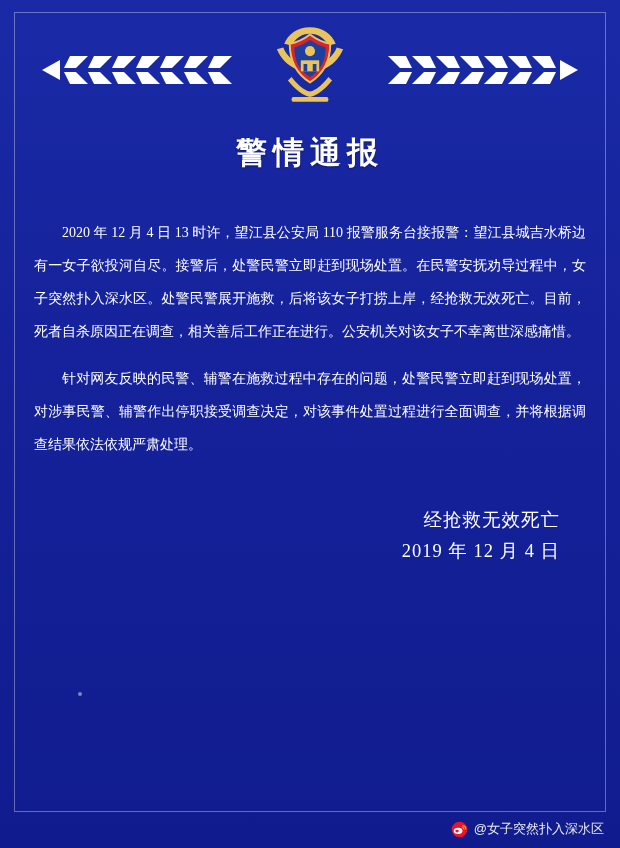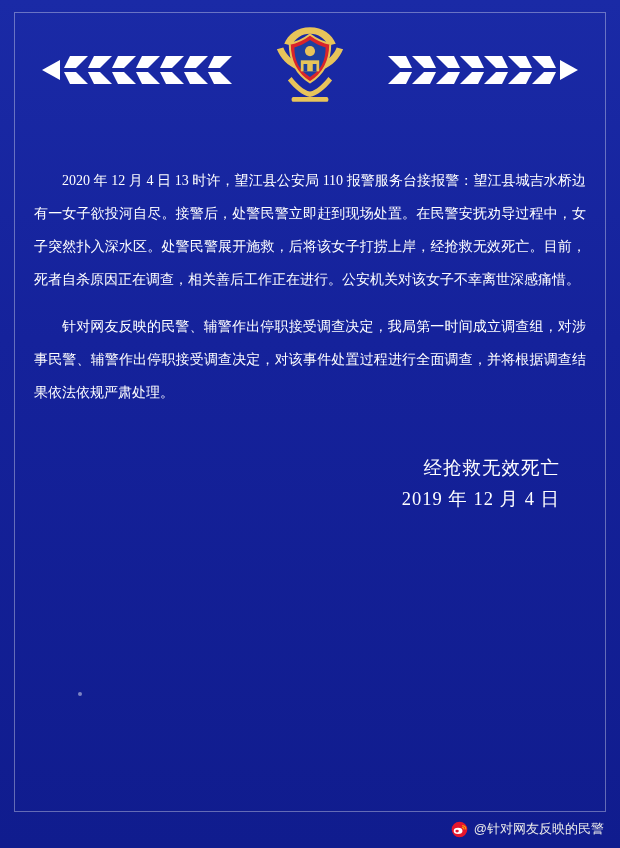--- a/index.html
+++ b/index.html
@@ -192,37 +192,38 @@
           <polygon points="124,34 142,34 130,22 118,22"></polygon>
           <polygon points="148,6 166,6 154,18 142,18"></polygon>
           <polygon points="148,34 166,34 154,22 142,22"></polygon>
           <polygon points="172,6 190,6 178,18 166,18"></polygon>
           <polygon points="172,34 190,34 178,22 166,22"></polygon>
         </g>
       </g>
     </svg>
   </div>
 
+  <div class="title">警情通报</div>
 
   <div class="body-text">
     <p>2020 年 12 月 4 日 13 时许，望江县公安局 110 报警服务台接报警：望江县城吉水桥边有一女子欲投河自尽。接警后，处警民警立即赶到现场处置。在民警安抚劝导过程中，女子突然扑入深水区。处警民警展开施救，后将该女子打捞上岸，经抢救无效死亡。目前，死者自杀原因正在调查，相关善后工作正在进行。公安机关对该女子不幸离世深感痛惜。</p>
-    <p>针对网友反映的民警、辅警作出停职接受调查决定，我局第一时间成立调查组，对涉事民警、辅警作出停职接受调查决定，对该事件处置过程进行全面调查，并将根据调查结果依法依规严肃处理。</p>
+    <p>针对网友反映的民警、辅警在施救过程中存在的问题，处警民警立即赶到现场处置，对涉事民警、辅警作出停职接受调查决定，对该事件处置过程进行全面调查，并将根据调查结果依法依规严肃处理。</p>
   </div>
 
   <div class="signature">
     <div>经抢救无效死亡</div>
     <div>2019 年 12 月 4 日</div>
   </div>
 
   <div class="dot"></div>
 
   <div class="footer">
     <svg class="weibo-icon" viewBox="0 0 24 24">
       <circle cx="12" cy="12" r="11" fill="#e6162d"></circle>
       <ellipse cx="10" cy="14" rx="6.2" ry="4.3" fill="#ffffff"></ellipse>
       <ellipse cx="8.6" cy="14.2" rx="2.4" ry="1.9" fill="#e6162d"></ellipse>
       <path d="M16.2 6.6 c2.6 0 4.7 2.1 4.7 4.7" stroke="#f7b500" stroke-width="1.5" fill="none" stroke-linecap="round"></path>
       <path d="M16.2 9.2 c1.2 0 2.1 1 2.1 2.1" stroke="#f7b500" stroke-width="1.5" fill="none" stroke-linecap="round"></path>
     </svg>
-    <span class="footer-text">@针对网友反映的民警</span>
+    <span class="footer-text">@女子突然扑入深水区</span>
   </div>
 
 </div>
 
 </body></html>

